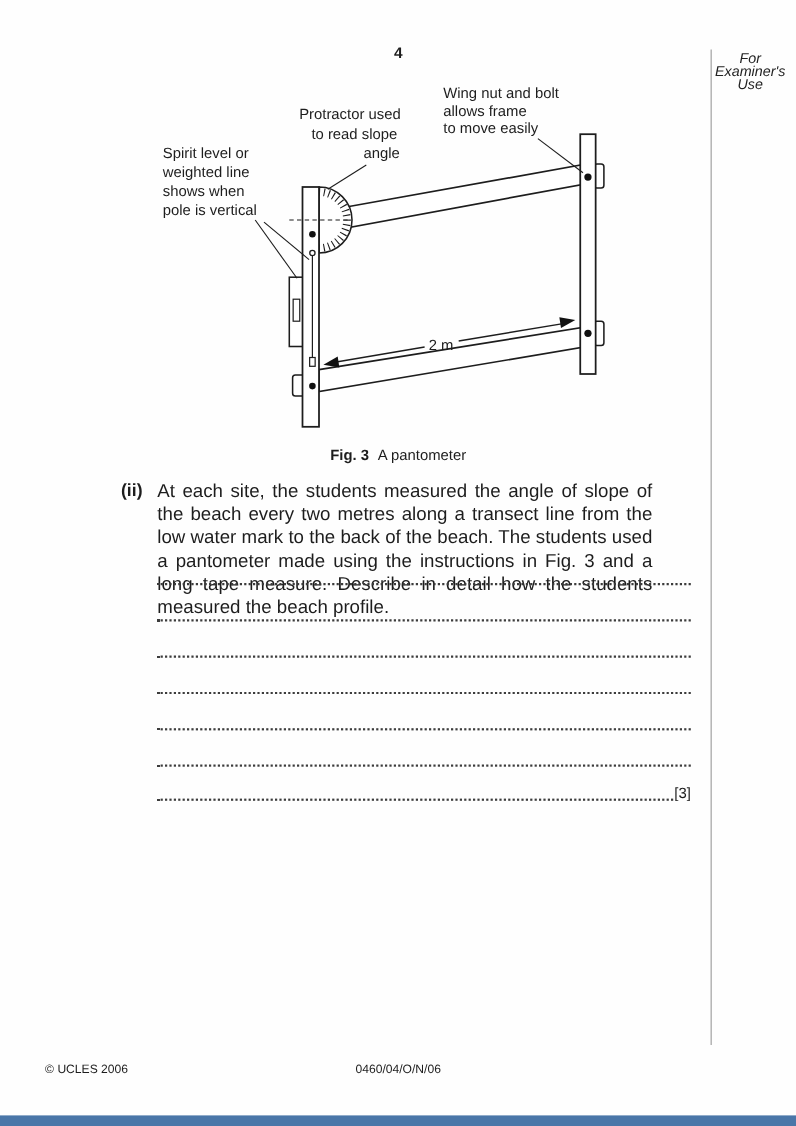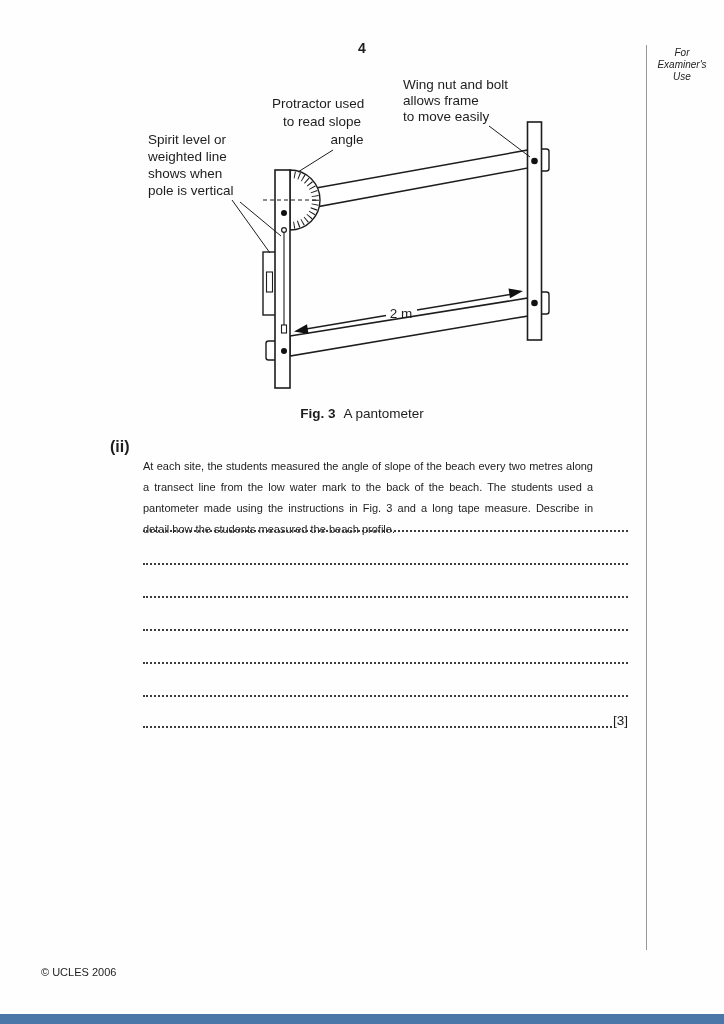--- a/index.html
+++ b/index.html
@@ -11,41 +11,41 @@
   }
   .page-number{
     position:absolute;top:40px;left:0;width:724px;text-align:center;
     font-size:14px;font-weight:bold;
   }
   .examiner-box{
     position:absolute;top:45px;left:646px;width:70px;height:905px;
     border-left:1px solid #999;
   }
   .examiner-text{
-    margin-top:2px;font-size:10px;font-style:italic;text-align:center;
+    margin-top:2px;font-size:13px;font-style:italic;text-align:center;
     line-height:12px;color:#222;
   }
   svg text{
     font-family:"Liberation Sans", sans-serif;
     font-size:13.5px;fill:#1d1d1d;
   }
   .diagram{position:absolute;top:0;left:0;}
   .caption{
     position:absolute;top:406px;left:0;width:724px;text-align:center;
     font-size:13.5px;
   }
   .caption .fig{font-weight:bold;margin-top:47px;}
   .caption .sep{display:inline-block;width:8px;}
   .question{
     position:absolute;top:436px;left:110px;width:486px;
     display:flex;align-items:flex-start;
   }
   .q-label{font-size:16px;font-weight:bold;width:33px;flex:0 0 33px;line-height:21px;}
   .q-text{
-    font-size:11px;line-height:21px;text-align:justify;width:450px;margin-top:20px;
+    font-size:17px;line-height:21px;text-align:justify;width:450px;
   }
   .answers{
     position:absolute;top:499px;left:143px;width:485px;
   }
   .answer-line{
     height:31px;border-bottom:2px dotted #3c3c3c;
   }
   .answer-line.last{
     display:flex;align-items:flex-end;border-bottom:none;
   }
@@ -153,15 +153,16 @@
   <div class="answer-line"></div>
   <div class="answer-line"></div>
   <div class="answer-line last">
     <div class="dots"></div>
     <span class="marks">[3]</span>
   </div>
 </div>
 
 <div class="footer">
   <span class="copyright">© UCLES 2006</span>
+  <span class="code">0460/04/O/N/06</span>
 </div>
 
 <div class="bottom-bar" style="background: rgb(74, 118, 168);"></div>
 
 </body></html>

